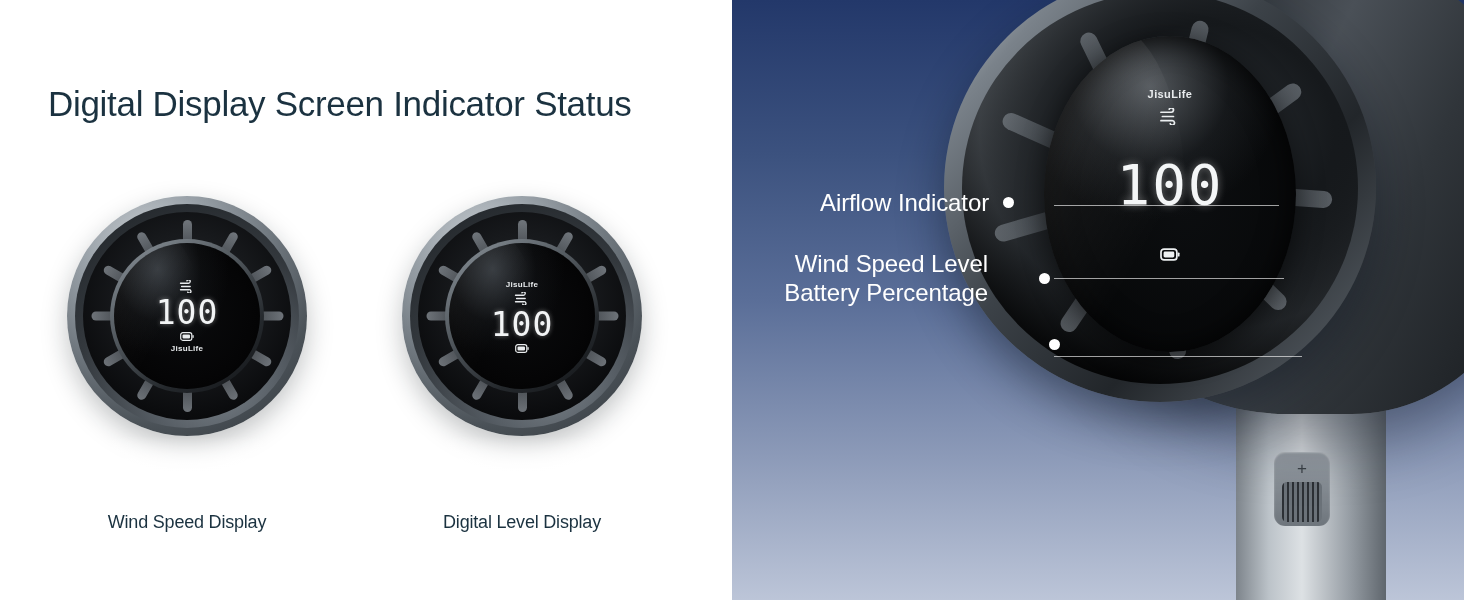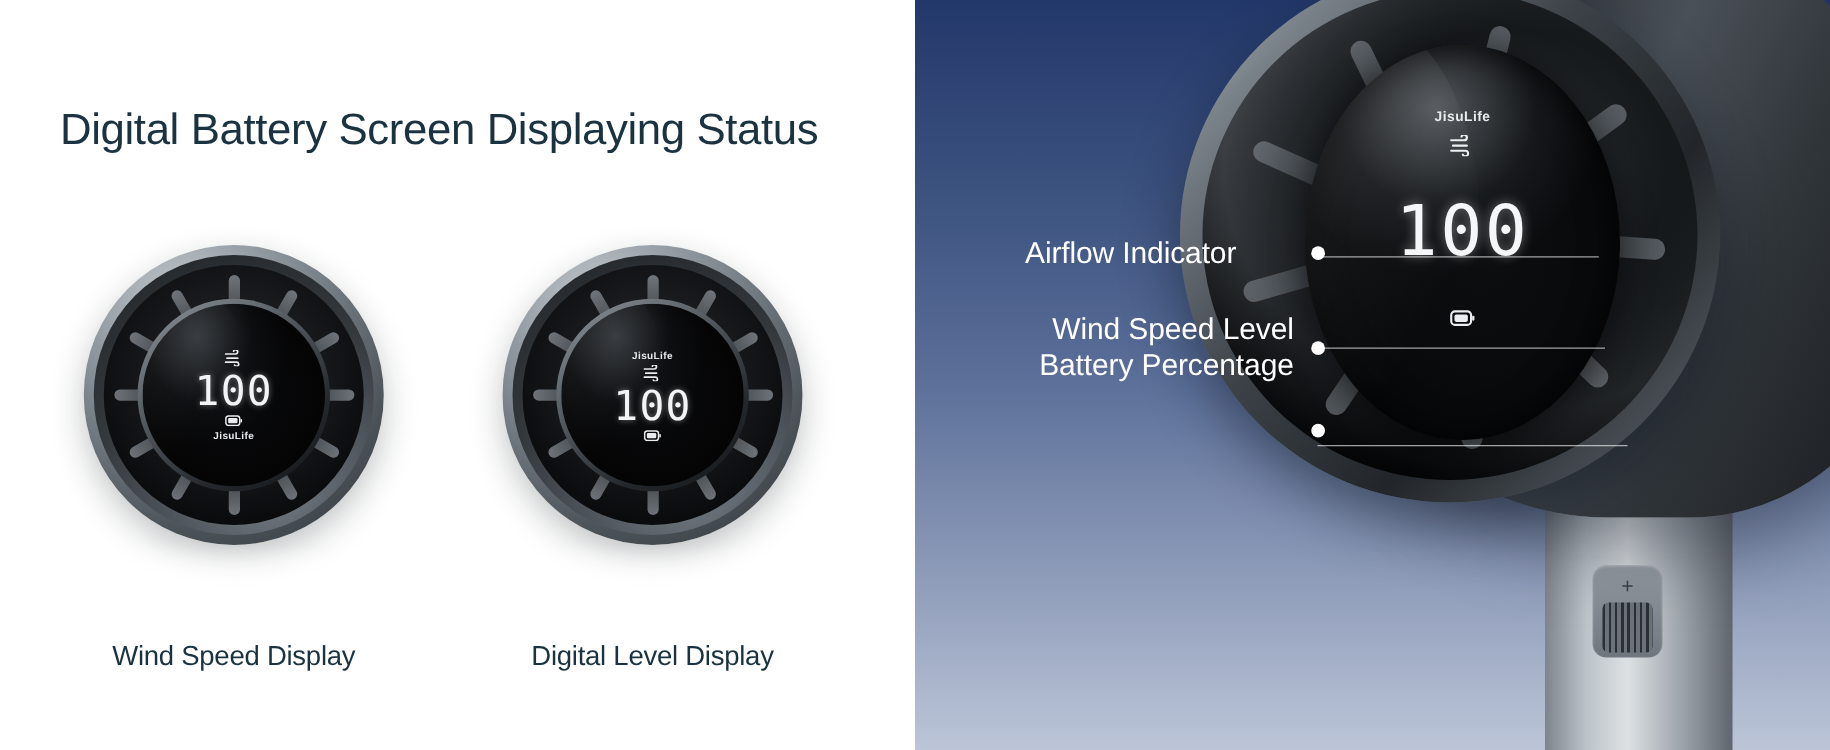--- a/index.html
+++ b/index.html
@@ -19,21 +19,21 @@
     position: absolute; left: 48px; top: 84px;
     font-size: 35px; font-weight: 400; letter-spacing: -0.3px;
     color: #1b3240; white-space: nowrap;
   }
   .fan-slot { position: absolute; top: 196px; width: 300px; height: 300px; }
   .fan-slot.one { left: 37px; }
   .fan-slot.two { left: 372px; }
 
   .caption {
     position: absolute; top: 512px; width: 300px; text-align: center;
-    font-size: 22px; color: #1b3240; font-weight: 400; letter-spacing: -0.2px;
+    font-size: 18px; color: #1b3240; font-weight: 400; letter-spacing: -0.2px;
   }
   .caption.one { left: 37px; }
   .caption.two { left: 372px; }
 
   
   .fan { position: absolute; left: 30px; top: 0; width: 240px; height: 240px; }
   .bezel {
     position: absolute; inset: 0; border-radius: 50%;
     background:
       radial-gradient(circle at 34% 22%, #cfd4d8 0%, #9aa2a9 26%, #6d757c 52%, #4a5157 72%, #2e3338 100%);
@@ -204,21 +204,21 @@
   .wind-icon { display: block; }
   .batt-icon { display: block; }
 </style>
 </head>
 <body>
 
 <div class="page">
 
   <div class="left-panel">
 
-    <div class="headline">Digital Battery Screen Displaying Status</div>
+    <div class="headline">Digital Display Screen Indicator Status</div>
 
     <div class="fan-slot one">
       <div class="fan">
         <div class="handle"></div>
         <div class="bezel">
           <div class="bezel-inner"></div>
           <div class="throat">
             <div class="blade" style="transform:rotate(0deg)"></div>
             <div class="blade" style="transform:rotate(30deg)"></div>
             <div class="blade" style="transform:rotate(60deg)"></div>
@@ -347,27 +347,27 @@
               <rect x="12.4" y="3.1" width="1.3" height="2.8" rx="0.6" fill="#eceff1"></rect>
             </svg>
           </span>
         </div>
       </div>
     </div>
 
     <div class="callouts">
 
       <div class="leader" style="left:322px; top:205px; width:225px;"></div>
-      <div class="callout" style="left:88px; top:188px; width:240px; justify-content:space-between;">
+      <div class="callout" style="left:88px; top:188px; width:240px; justify-content:flex-start;">
         <span class="callout-text">Airflow Indicator</span>
         <span class="callout-dot"></span>
       </div>
 
       <div class="leader" style="left:322px; top:278px; width:230px;"></div>
-      <div class="callout" style="left:62px; top:249px; width:266px; justify-content:flex-end;">
+      <div class="callout" style="left:52px; top:249px; width:266px; justify-content:flex-end;gap:37px;">
         <span class="callout-text">Wind Speed Level
 Battery Percentage</span>
         <span class="callout-dot"></span>
       </div>
 
       <div class="leader" style="left:322px; top:356px; width:248px;"></div>
       <div class="callout" style="left:86px; top:339px; width:242px; justify-content:flex-end;">
         <span class="callout-dot"></span>
       </div>
     </div>

